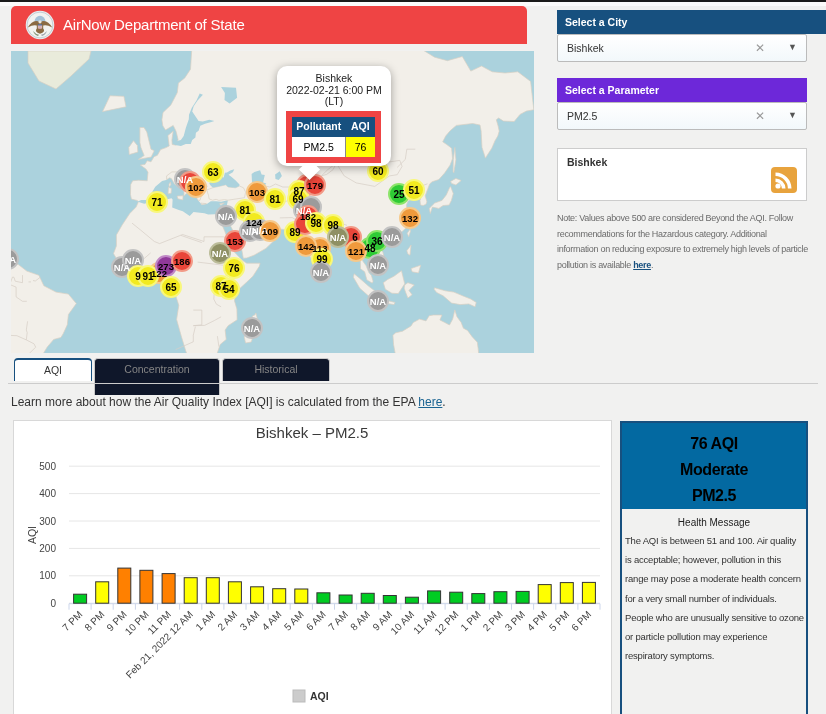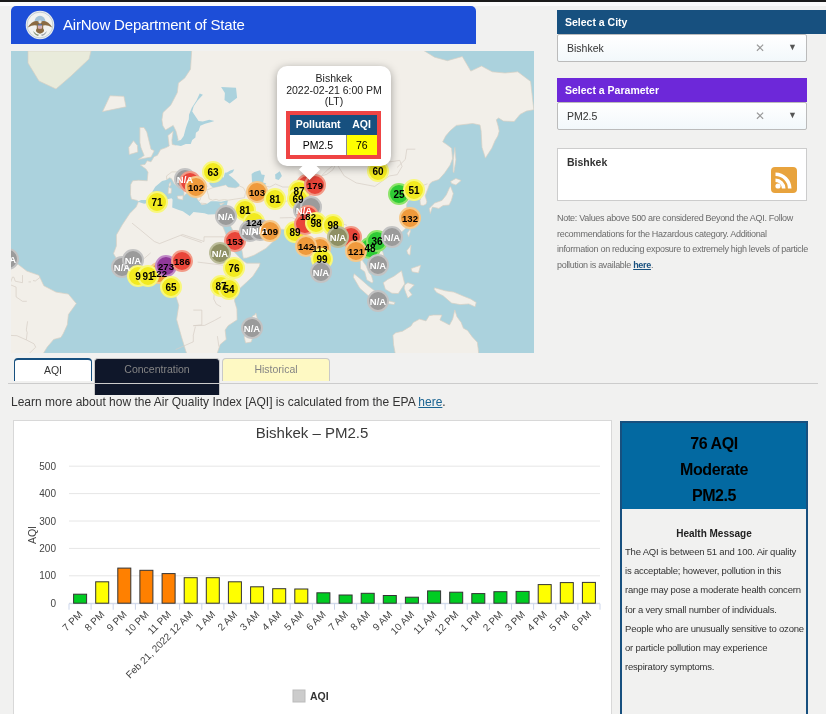--- a/index.html
+++ b/index.html
@@ -1,21 +1,21 @@
 <!DOCTYPE html>
 <html><head><meta charset="utf-8"><style>
 * { margin:0; padding:0; box-sizing:border-box; }
 body { font-family:"Liberation Sans", sans-serif; background:#f1f1f0; width:826px; height:714px; overflow:hidden; position:relative; }
 .abs { position:absolute; }
 </style></head>
 <body>
 <div class="abs" style="left:0;top:0;width:826px;height:2px;background:#1b1b1b;"></div>
 <div class="abs" style="left:0;top:2px;width:826px;height:4px;background:#fbfbfb;"></div>
 
-<div class="abs" style="left:11px;top:6px;width:465px;height:38px;background:#1d4ed8;border-radius:5px 5px 0 0;">
+<div class="abs" style="left:11px;top:6px;width:516px;height:38px;background:#ef4444;border-radius:5px 5px 0 0;">
 <svg width="30" height="30" viewBox="0 0 30 30" style="position:absolute;left:14px;top:4px;">
 <circle cx="15" cy="15" r="14.3" fill="#e8ecee"></circle>
 <circle cx="15" cy="15" r="12.9" fill="#f2f3f0"></circle>
 <circle cx="15" cy="15" r="12.9" fill="none" stroke="#b9c6ce" stroke-width="0.8"></circle>
 <circle cx="15" cy="11.2" r="5.4" fill="#a3c2d8"></circle>
 <path d="M2.8,17.5 Q8,8.2 15,12 Q22,8.2 27.2,17.5 Q21.5,14.2 18.2,15.6 L18.2,18.4 Q21,21.5 15,23.8 Q9,21.5 11.8,18.4 L11.8,15.6 Q8.5,14.2 2.8,17.5 Z" fill="#8a6b42"></path>
 <circle cx="15" cy="11.8" r="1.6" fill="#e9e6dc"></circle>
 <rect x="12.9" y="14.2" width="4.2" height="4.6" rx="1.2" fill="#e3e7ee"></rect>
 <path d="M12.9,14.2 h4.2 v1.4 h-4.2 z" fill="#3d5a87"></path>
 <path d="M13.8,15.6 v3 M15,15.6 v3.3 M16.2,15.6 v3" stroke="#c04040" stroke-width="0.45"></path>
@@ -197,21 +197,21 @@
       <text x="367" y="253.5" font-size="9.5" font-weight="bold" fill="#fff" text-anchor="middle">N/A</text>
       <text x="388" y="146.5" font-size="10" font-weight="bold" fill="#000" text-anchor="middle">25</text>
       <text x="403" y="142.5" font-size="10" font-weight="bold" fill="#000" text-anchor="middle">51</text>
       <text x="367" y="123.5" font-size="10" font-weight="bold" fill="#000" text-anchor="middle">60</text>
       <text x="399" y="170.5" font-size="9.5" font-weight="bold" fill="#000" text-anchor="middle">132</text>
     </svg>
 
 <div style="position:absolute;left:266px;top:15px;width:114px;height:100px;background:#fff;border-radius:10px;box-shadow:0 2px 8px rgba(0,0,0,.35);"></div>
 <div style="position:absolute;left:291px;top:111px;width:15px;height:15px;background:#fff;transform:rotate(45deg);box-shadow:3px 3px 4px rgba(0,0,0,.15);"></div>
 <div style="position:absolute;left:266px;top:22px;width:114px;text-align:center;font-size:10.5px;color:#222;line-height:11.5px;">Bishkek<br>2022-02-21 6:00 PM<br>(LT)</div>
-<table style="position:absolute;left:275px;top:60px;width:95px;border-collapse:collapse;font-size:10.5px;text-align:center;border:4px solid #ef4444;">
+<table style="position:absolute;left:275px;top:60px;width:95px;border-collapse:collapse;font-size:10.5px;text-align:center;border:6px solid #ef4444;">
 <tbody>
         <tr style="background:#17507f;color:#fff;font-weight:bold;">
           <td style="padding:3px 2px;">Pollutant</td>
           <td style="padding:3px 4px;">AQI</td>
         </tr>
 <tr>
           <td style="background:#fff;padding:4px 2px;border-top:2px solid #17507f;">PM2.5</td>
           <td style="background:#ffff00;padding:4px 4px;border-top:2px solid #17507f;border-left:1px solid #888;">76</td>
         </tr>
 </tbody>
@@ -236,21 +236,21 @@
 <circle cx="7" cy="19" r="2.6" fill="#fff"></circle>
 <path d="M4.5,11.5 a10,10 0 0 1 10,10 h-3.6 a6.4,6.4 0 0 0 -6.4,-6.4 z" fill="#fff"></path>
 <path d="M4.5,5.5 a16,16 0 0 1 16,16 h-3.6 a12.4,12.4 0 0 0 -12.4,-12.4 z" fill="#fff"></path>
 </svg>
 </div>
 
 <div class="abs" style="left:557px;top:211px;width:252px;font-size:9px;letter-spacing:-0.3px;color:#6b6b6b;line-height:15.5px;">Note: Values above 500 are considered Beyond the AQI. Follow<br>recommendations for the Hazardous category. Additional<br>information on reducing exposure to extremely high levels of particle<br>pollution is available <a style="color:#17507f;font-weight:bold;text-decoration:underline;">here</a>.</div>
 
 <div class="abs" style="left:14px;top:358px;width:78px;height:23px;background:#fff;border:1px solid #17507f;border-top:2px solid #17507f;border-bottom:none;border-radius:4px 4px 0 0;text-align:center;font-size:10.5px;color:#333;line-height:21px;">AQI</div>
 <div class="abs" style="left:94px;top:358px;width:126px;height:37px;background:#0f172a;border:1px solid #c9c9c9;border-bottom:none;border-radius:4px 4px 0 0;text-align:center;font-size:10.5px;color:#858585;line-height:21px;">Concentration</div>
-<div class="abs" style="left:222px;top:358px;width:108px;height:23px;background:#fef9c3;border:1px solid #c9c9c9;border-bottom:none;border-radius:4px 4px 0 0;text-align:center;font-size:10.5px;color:#858585;line-height:21px;">Historical</div>
+<div class="abs" style="left:222px;top:358px;width:108px;height:23px;background:#0f172a;border:1px solid #c9c9c9;border-bottom:none;border-radius:4px 4px 0 0;text-align:center;font-size:10.5px;color:#858585;line-height:21px;">Historical</div>
 <div class="abs" style="left:8px;top:383px;width:810px;height:1px;background:#ccc;"></div>
 
 <div class="abs" style="left:11px;top:395px;font-size:12px;color:#333;">Learn more about how the Air Quality Index [AQI] is calculated from the EPA <a style="color:#1a6492;text-decoration:underline;">here</a>.</div>
 
 <div class="abs" style="left:13px;top:420px;width:599px;height:300px;background:#fff;border:1px solid #d8d8d8;">
 <svg width="597" height="293" viewBox="0 0 597 293" font-family="Liberation Sans, sans-serif">
       <line x1="55.0" y1="182.2" x2="586.0" y2="182.2" stroke="#e6e6e6" stroke-width="1"></line>
       <text x="42.0" y="185.7" font-size="10" fill="#444" text-anchor="end">0</text>
       <line x1="55.0" y1="154.8" x2="586.0" y2="154.8" stroke="#e6e6e6" stroke-width="1"></line>
       <text x="42.0" y="158.3" font-size="10" fill="#444" text-anchor="end">100</text>
@@ -340,14 +340,14 @@
       <text transform="translate(22,114) rotate(-90)" font-size="10.5" fill="#444" text-anchor="middle">AQI</text>
       <rect x="279" y="269" width="12" height="12" fill="#ccc" stroke="#bbb"></rect>
       <text x="296" y="279" font-size="10.5" font-weight="bold" fill="#333">AQI</text>
     </svg>
 </div>
 
 <div class="abs" style="left:620px;top:421px;width:188px;height:299px;border:2px solid #17507f;">
 <div style="background:#0369a1;text-align:center;padding:8px 0 0 0;">
 <div style="font-size:16px;font-weight:bold;line-height:26px;letter-spacing:-0.4px;">76 AQI<br>Moderate<br>PM2.5</div>
 </div>
-<div style="text-align:center;font-size:10px;font-weight:bold;color:#222;padding-top:19px;">Health Message</div>
+<div style="text-align:center;font-size:10px;font-weight:normal;color:#222;padding-top:8px;">Health Message</div>
 <div style="font-size:9.5px;letter-spacing:-0.2px;color:#333;line-height:19.2px;padding:3px 0 0 3px;white-space:nowrap;overflow:hidden;">The AQI is between 51 and 100. Air quality<br>is acceptable; however, pollution in this<br>range may pose a moderate health concern<br>for a very small number of individuals.<br>People who are unusually sensitive to ozone<br>or particle pollution may experience<br>respiratory symptoms.</div>
 </div>
 </body></html>

